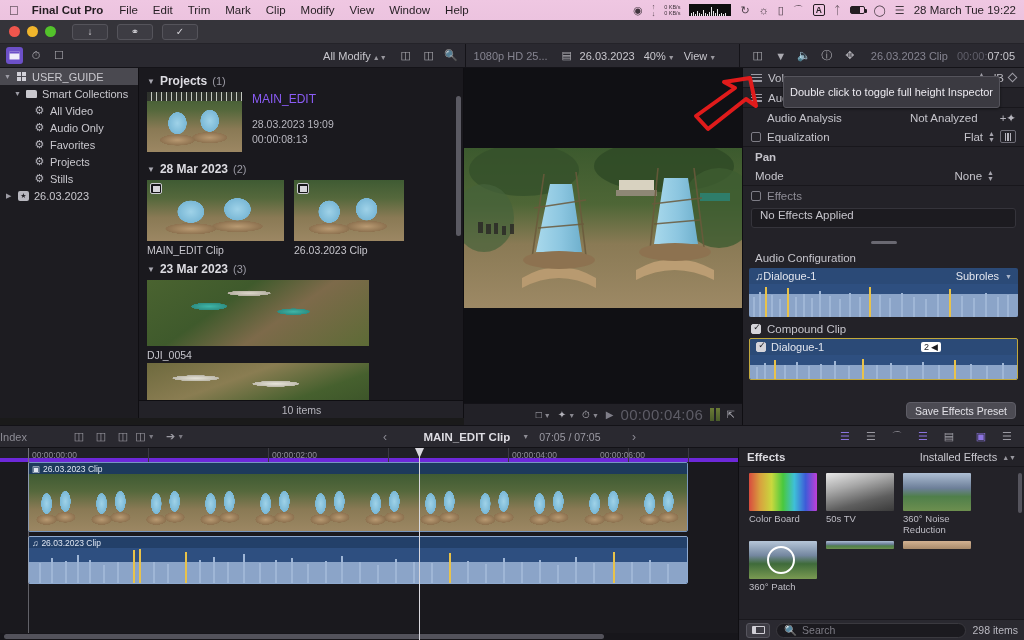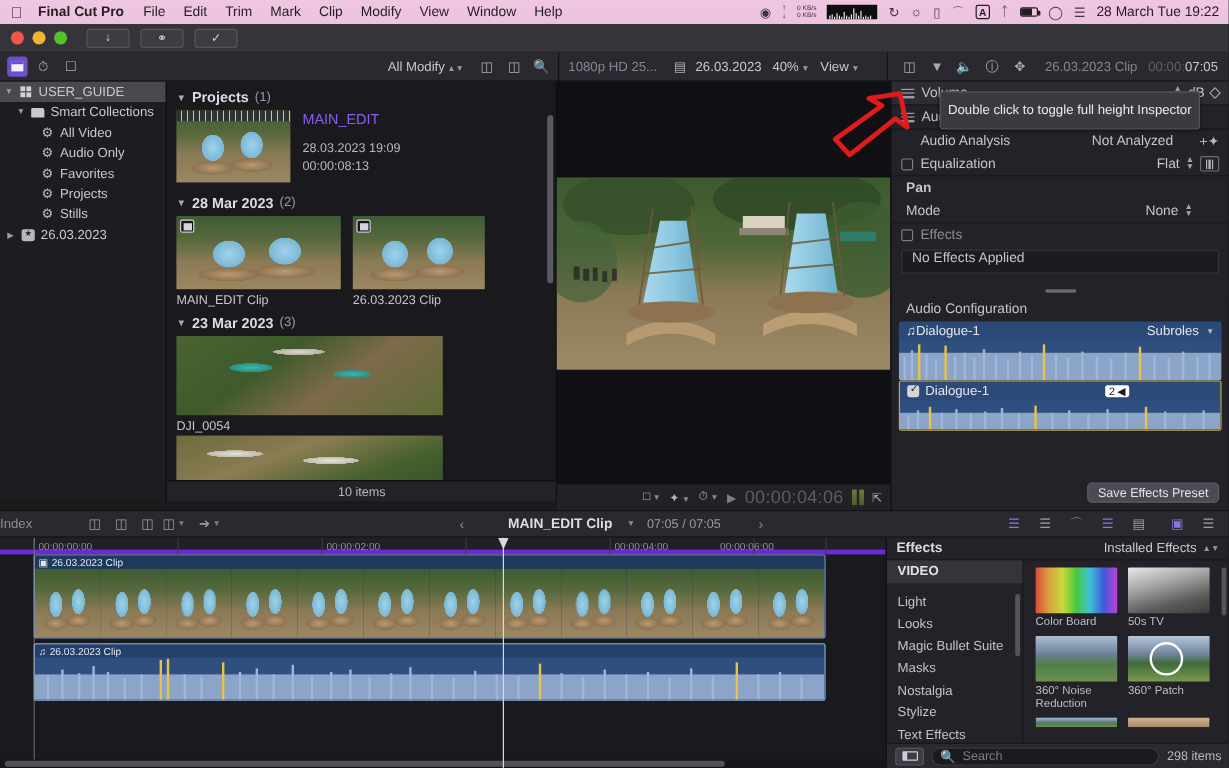--- a/index.html
+++ b/index.html
@@ -642,20 +642,24 @@
           <i class="hot" style="left:200px;height:86%"></i>
             <i style="left:212px;height:64%"></i>
             <i style="left:224px;height:58%"></i>
           <i style="left:236px;height:72%"></i>
             <i style="left:248px;height:60%"></i>
             <i style="left:258px;height:66%"></i>
         </span>
       </div>
     </div>
 
+    <div class="insp-row" style="margin-top:2px;">
+      <span class="ckbox on"></span>
+      <span>Compound Clip</span>
+    </div>
 
     <div class="aud-block sel">
       <div class="aud-head">
         <span class="ckbox on" style="margin-right:5px;"></span>
         <span>Dialogue-1</span>
         <span style="margin-left:auto;margin-right:70px;" class="chip2">
           <span>2</span>
             <span>◀</span>
         </span>
       </div>
@@ -818,32 +822,20 @@
 
   <div class="effects">
     <div class="fx-head">
       <span class="l">Effects</span>
       <span class="r">
         <span>Installed Effects</span>
           <span class="chev">▲▼</span>
       </span>
     </div>
     <div class="fx-body">
-      <div class="fx-cats">
-        <div class="fx-cat hd">VIDEO</div>
-        <div style="height:7px;"></div>
-        <div class="fx-cat">Light</div>
-        <div class="fx-cat">Looks</div>
-        <div class="fx-cat">Magic Bullet Suite</div>
-        <div class="fx-cat">Masks</div>
-        <div class="fx-cat">Nostalgia</div>
-        <div class="fx-cat">Stylize</div>
-        <div class="fx-cat">Text Effects</div>
-        <div class="fx-scroll"></div>
-      </div>
       <div class="fx-grid">
         <div class="fx-item">
           <div class="fx-thumb fx-colorbar"></div>
           <div class="fx-lbl">Color Board</div>
         </div>
         <div class="fx-item">
           <div class="fx-thumb fx-50s"></div>
           <div class="fx-lbl">50s TV</div>
         </div>
         <div class="fx-item">

